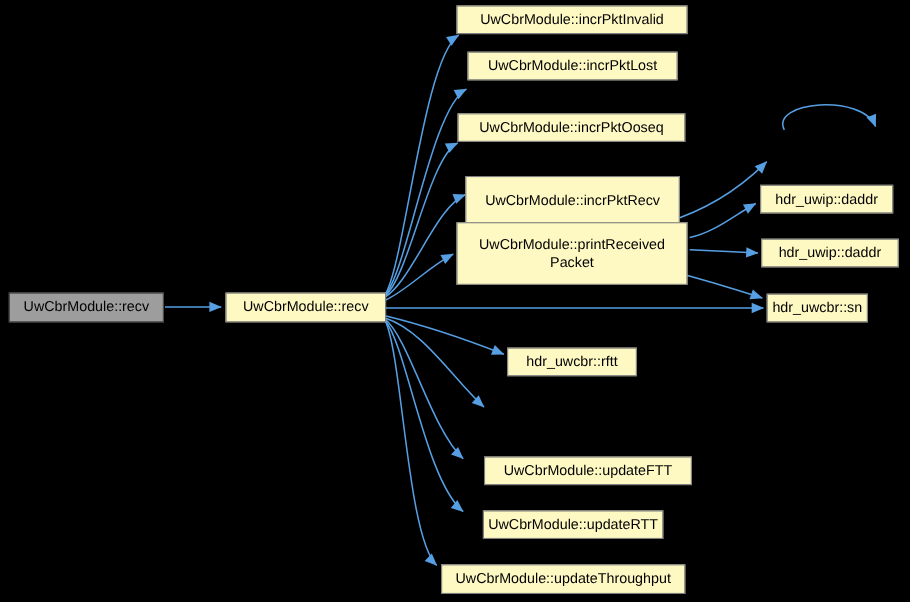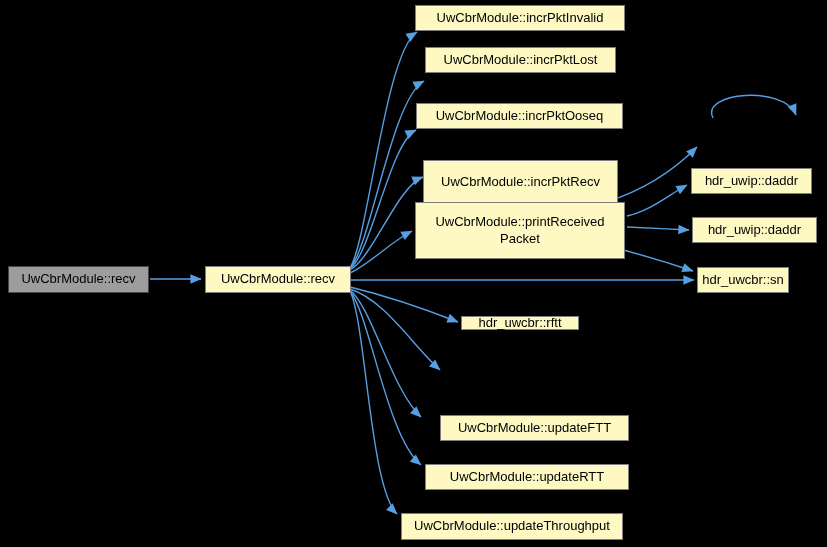--- a/index.html
+++ b/index.html
@@ -76,22 +76,22 @@
   <div class="node" style="left:415px;top:202px;width:210px;height:57px">UwCbrModule::printReceived
 Packet</div>
 
 
   <div class="node" style="left:691px;top:168px;width:121px;height:26px">hdr_uwip::daddr</div>
 
   <div class="node" style="left:692px;top:217px;width:125px;height:26px">hdr_uwip::daddr</div>
 
   <div class="node" style="left:697px;top:267px;width:92px;height:26px">hdr_uwcbr::sn</div>
 
-  <div class="node" style="left:461px;top:316px;width:118px;height:14px">hdr_uwcbr::rftt</div>
+  <div class="node" style="left:461px;top:316px;width:118px;height:26px">hdr_uwcbr::rftt</div>
 
 
   <div class="node" style="left:440px;top:415px;width:189px;height:26px">UwCbrModule::updateFTT</div>
 
-  <div class="node" style="left:425px;top:464px;width:204px;height:26px">UwCbrModule::updateRTT</div>
+  <div class="node" style="left:439px;top:464px;width:164px;height:26px">UwCbrModule::updateRTT</div>
 
   <div class="node" style="left:401px;top:513px;width:222px;height:27px">UwCbrModule::updateThroughput</div>
 
 </div>
 
 </body></html>

